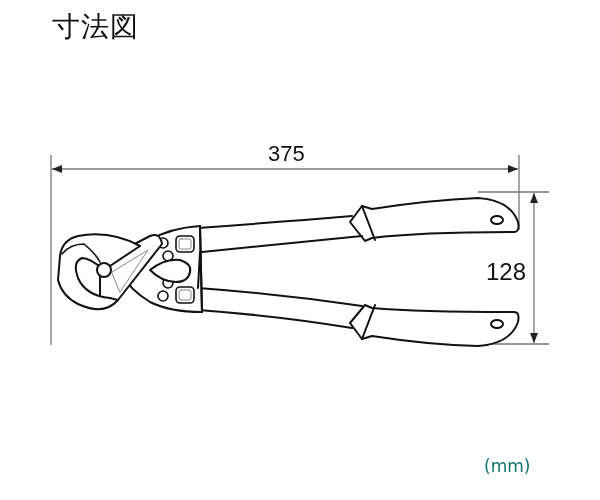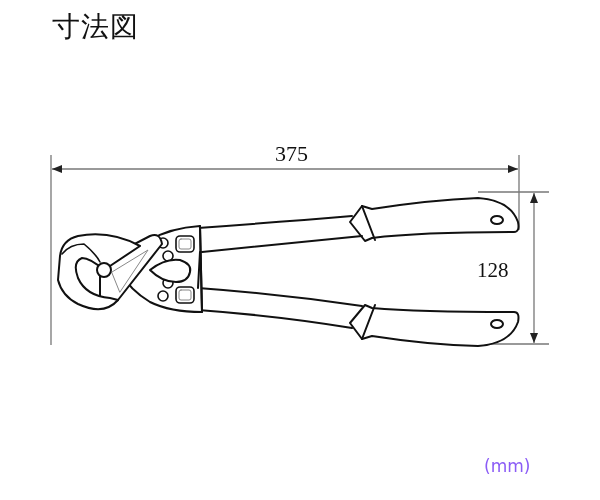--- a/index.html
+++ b/index.html
@@ -1,23 +1,23 @@
 <!DOCTYPE html>
 <html><head>
 <meta charset="utf-8">
 <style>
   html, body { margin: 0; padding: 0; background: #ffffff; }
   body { width: 600px; height: 500px; position: relative; overflow: hidden;
          font-family: "DejaVu Sans", sans-serif; }
   .title { position: absolute; left: 52px; top: 8px; font-size: 28px; color: #111;
            letter-spacing: 1px; }
-  .dim-label { position: absolute; color: #111; font-family: Liberation Serif, serif; margin-left: 7px; }
+  .dim-label { position: absolute; color: #111; font-family: Liberation Sans, sans-serif; }
   .dim-width { left: 268px; top: 141px; font-size: 22px; }
-  .dim-height { left: 470px; top: 258px; font-size: 21px; }
-  .unit { position: absolute; left: 484px; top: 456px; font-size: 17px; color: #8b5cf6;
+  .dim-height { left: 486px; top: 258px; font-size: 24px; }
+  .unit { position: absolute; left: 484px; top: 456px; font-size: 17px; color: #0f766e;
           font-family: "DejaVu Sans", sans-serif; }
   svg.drawing { position: absolute; left: 0; top: 0; }
 </style>
 </head>
 <body>
 
 <div class="title">寸法図</div>
 
 <svg class="drawing" width="600" height="500" viewBox="0 0 600 500" xmlns="http://www.w3.org/2000/svg">
   <defs>

